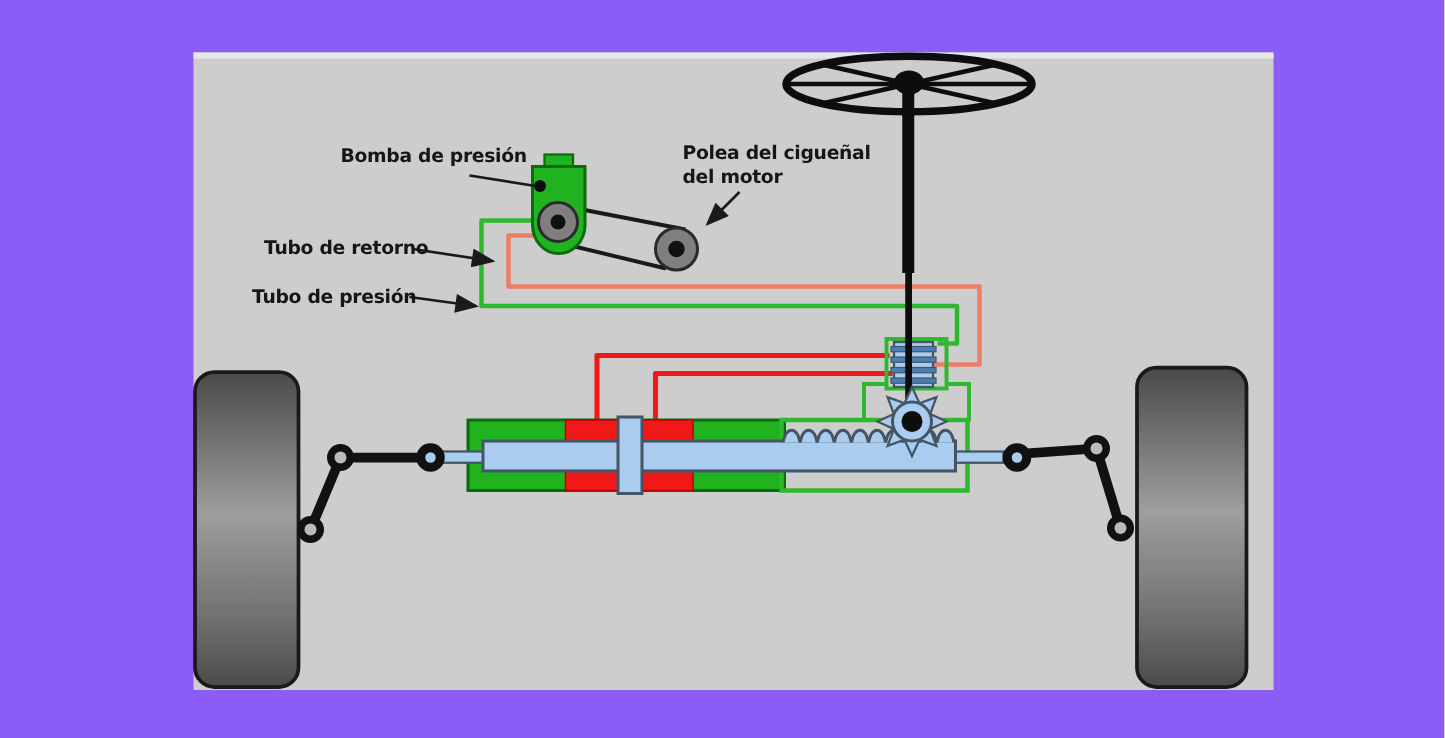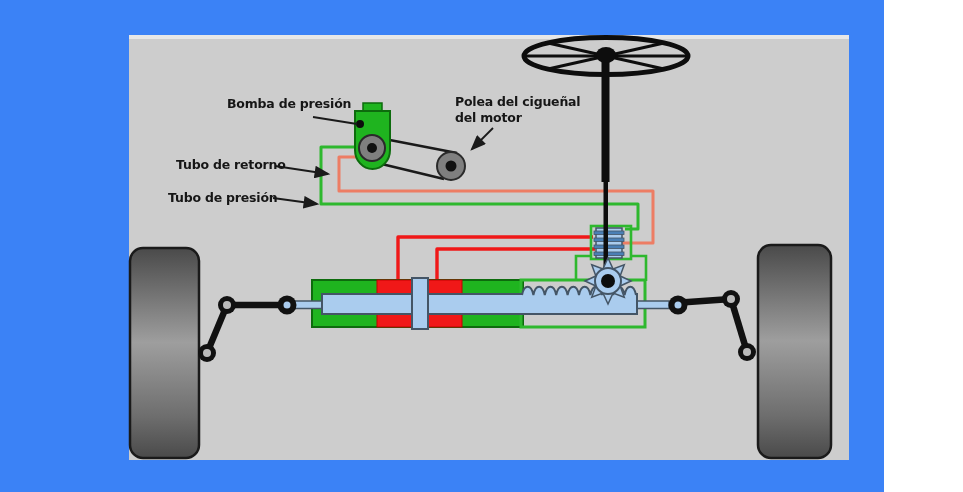--- a/index.html
+++ b/index.html
@@ -1,16 +1,16 @@
 <!DOCTYPE html>
 <html style="--canvas: #cdcdcd; --canvas_highlight: #e7e7e7; --pressure_green: #2eb82e; --return_salmon: #ed7d64; --hydraulic_red: #f01818; --hydraulic_red_dark: #c00000; --housing_green: #1fb41f; --housing_green_dark: #0d6b0d; --component_blue: #aaccee; --component_outline: #445566; --stripe_blue: #4a7fb5; --pulley_gray: #7f7f7f; --joint_gray: #bbbbbb; --tire_dark: #4a4a4a; --tire_mid: #9e9e9e; --tire_low: #6e6e6e; --ink: #161616;"><head>
 <meta charset="utf-8">
 <style>
   html,body{margin:0;padding:0;background:#ffffff;}
-  .stage{position:relative;width:884px;height:492px;background:#3b82f6;overflow:hidden;}
+  .stage{position:relative;width:963px;height:492px;background:#8b5cf6;overflow:hidden;}
   svg{display:block;}
   text{font-family:"DejaVu Sans","Liberation Sans",sans-serif;font-weight:bold;fill:#161616;letter-spacing:-0.2px;}
 </style>
 </head>
 <body>
 
 <div class="stage">
 <svg width="963" height="492" viewBox="0 0 963 492">
   <defs>
     <marker id="arrow" viewBox="0 0 10 8" refX="8.5" refY="4" markerWidth="9" markerHeight="7" orient="auto">

